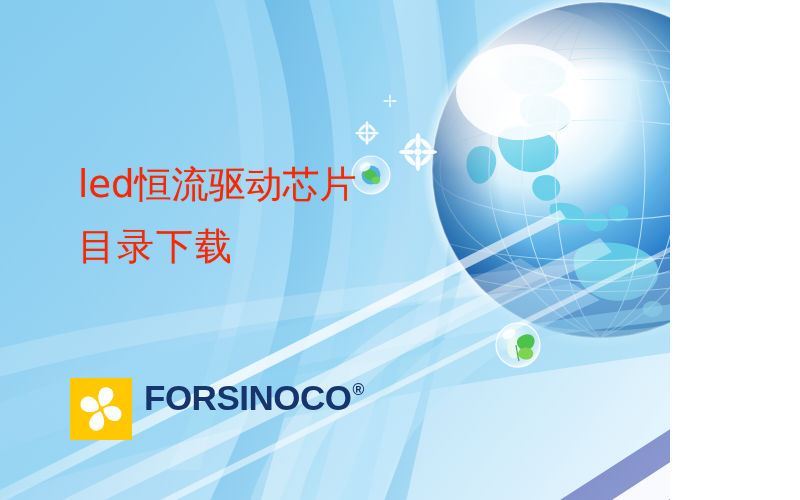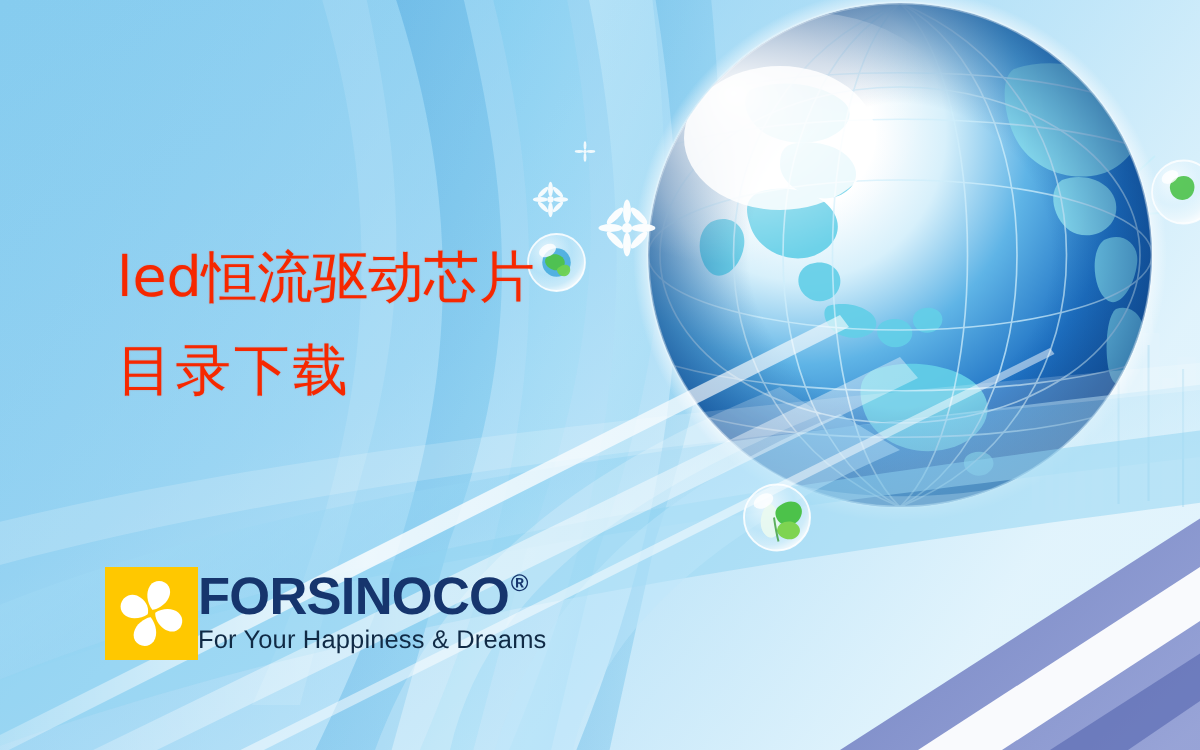--- a/index.html
+++ b/index.html
@@ -1,20 +1,20 @@
 <!DOCTYPE html>
 <html><head>
 <meta charset="utf-8">
 <style>
   html,body{margin:0;padding:0;background:#fff;}
   body{font-family:"Liberation Sans","DejaVu Sans",sans-serif;}
 
   #banner{
     position:relative;
-    width:800px;height:500px;
+    width:670px;height:500px;
     overflow:hidden;
     background:#fde047;
   }
   #banner svg.layer{
     position:absolute;inset:0;
     width:800px;height:500px;
     display:block;
   }
 
   
@@ -44,20 +44,21 @@
     align-items:flex-start;
   }
   #logo-mark{
     width:62px;height:62px;
     background:#ffc800;
     flex:0 0 auto;
     position:relative;
   }
   #logo-mark svg{display:block;width:62px;height:62px;}
   #logo-text{
+    margin-left:12px;
     display:flex;
     flex-direction:column;
     margin-top:2px;
     text-align:right;
   }
   #logo-word{
     color:#16356d;
     font-family:"Liberation Sans","DejaVu Sans",sans-serif;
     font-weight:700;
     font-size:35px;
@@ -415,17 +416,16 @@
           <path d="M28.5,31.5 C24,34.5 16.5,35.5 12.5,31.5 C8.5,27.5 10.5,21 15.5,19
                    C20.5,17 26,21 28,25.5 C29,28 28.8,30.3 28.5,31.5 Z"></path>
         </g>
       </svg>
     </div>
     <div id="logo-text">
       <div id="logo-word">
         <span>FORSINOCO</span>
         <span id="logo-reg">®</span>
       </div>
-      <div id="logo-tag">For Your Happiness &amp; Dreams</div>
     </div>
   </div>
 
 </div>
 
 </body></html>

